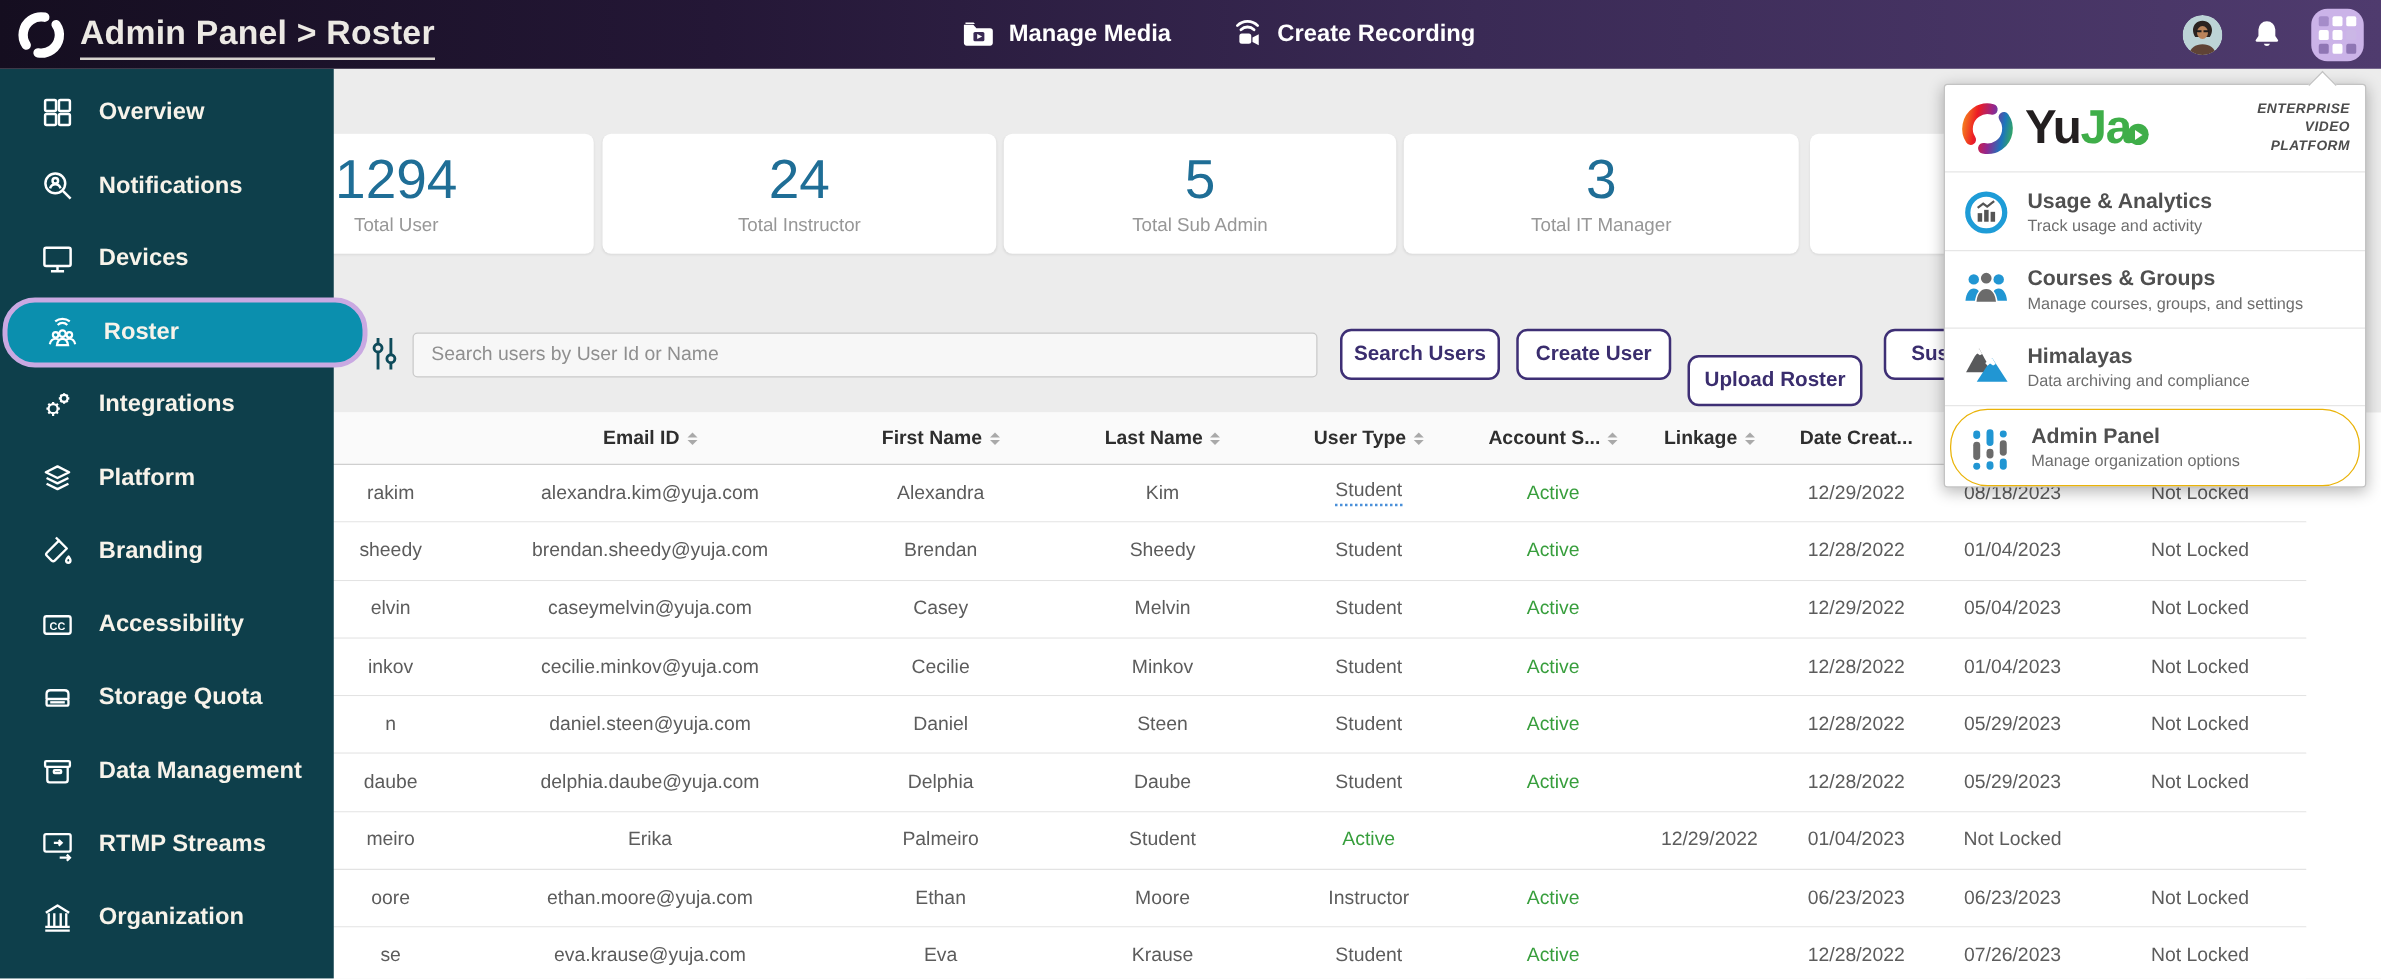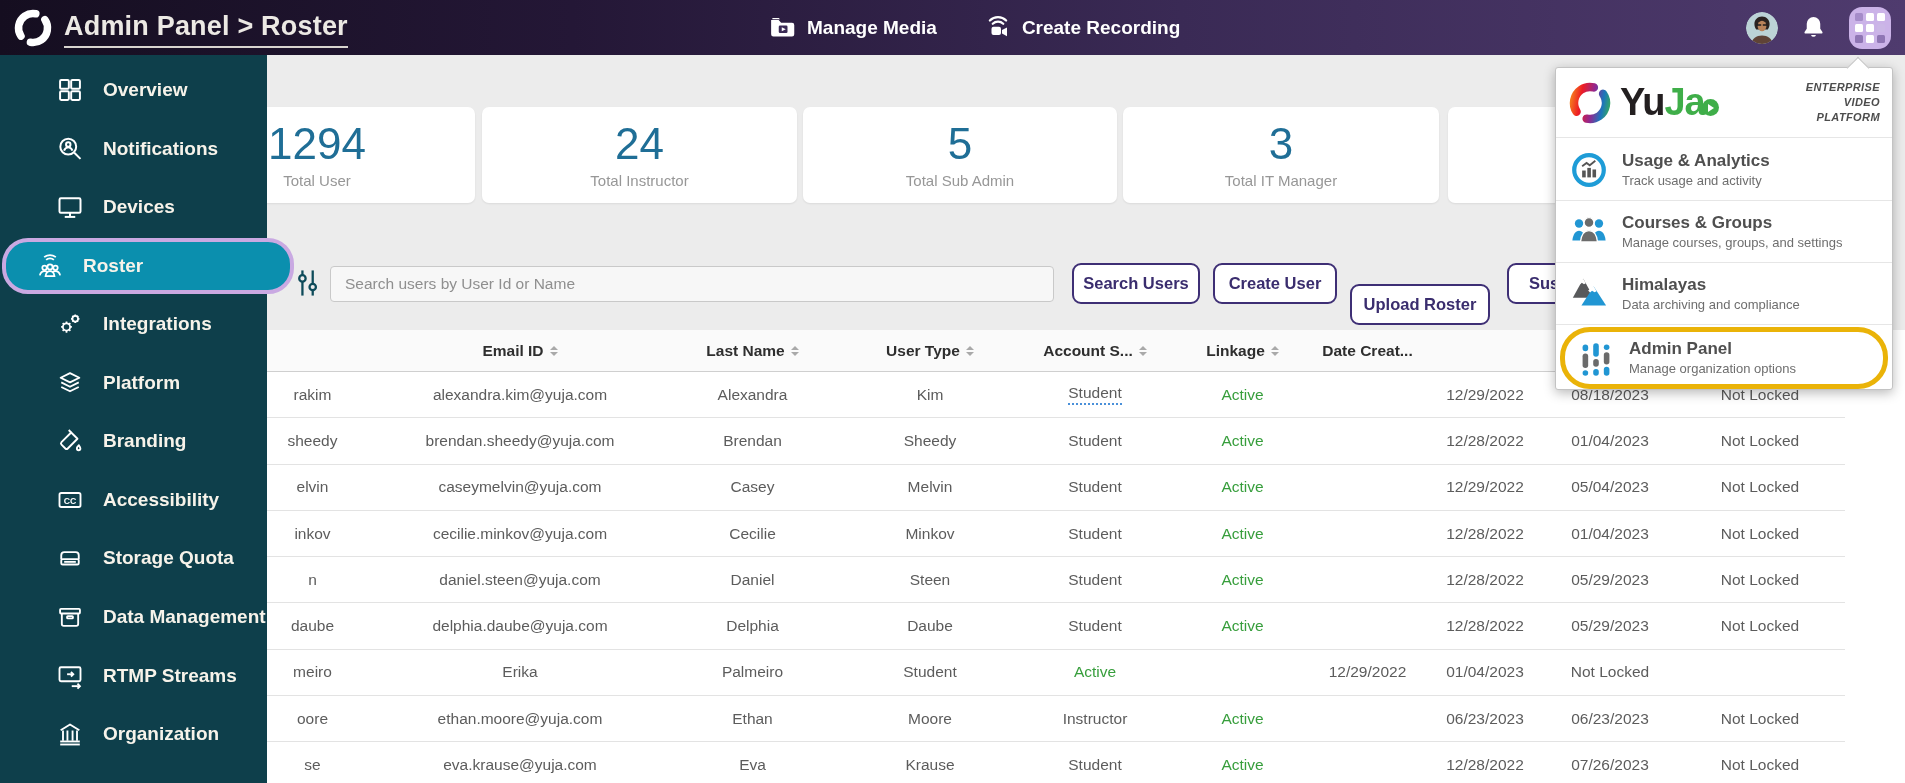--- a/index.html
+++ b/index.html
@@ -34,21 +34,21 @@
   .apps-grid-btn i:nth-child(1){background:#a58cc9;}
   .apps-grid-btn i:nth-child(6){background:#cbb7e6;}
   .apps-grid-btn i:nth-child(7){background:#8f76b4;}
   .apps-grid-btn i:nth-child(9){background:#8f76b4;}
   
   .sidebar {
     position:absolute; left:0; top:55px; width:267px; height:728px; z-index:20;
     background:#0e3f4b; padding-top:6px; overflow:visible;
   }
   .side-item {
-    height:58.6px; display:flex; align-items:center; padding-left:56px; gap:19px;
+    height:58.6px; display:flex; align-items:center; padding-left:32px; gap:19px;
     color:#f7f3ea; cursor:pointer;
   }
   .side-item .ico { width:28px; height:28px; flex:0 0 28px; }
   .side-item .s-lbl { font-size:19px; font-weight:bold; white-space:nowrap; }
   .side-item.active {
     background:#0b8fae; border:4px solid #c9a9e2; border-radius:26px;
     width:292px; height:56px; margin:1px 0 1px 2px; padding-left:30px;
   }
   
   .card {
@@ -118,21 +118,21 @@
   .play-a i { width:0; height:0; border-left:6px solid #fff; border-top:4px solid transparent; border-bottom:4px solid transparent; margin-left:2px; display:block; }
   .tagline { margin-left:auto; text-align:right; font-size:11px; font-weight:bold; color:#4d4d4d; line-height:1.35; letter-spacing:.4px;font-style:italic; }
   .tagline span { display:block; }
   .menu-item { height:62px; display:flex; align-items:center; padding:0 10px 0 14px; gap:14px; cursor:pointer; }
   .menu-item + .menu-item, .menu-item + .active-wrap { border-top:1px solid #e6e6e6; }
   .menu-ico { width:38px; height:36px; flex:0 0 38px; }
   .menu-txt .m-title { font-size:17px; font-weight:bold; color:#4f4f4f; }
   .menu-txt .m-sub { font-size:13px; color:#6e6e6e; margin-top:2px; }
   .active-wrap { height:66px; padding:0 4px; display:flex; align-items:center; }
   .active-wrap .menu-item {
-    border:5px solid #eab308; border-radius:30px; width:100%; height:62px; padding:0 10px 0 12px;
+    border:1px solid #eab308; border-radius:30px; width:100%; height:62px; padding:0 10px 0 12px;
   }
 </style>
 </head>
 <body>
 <div id="screen">
 
 <div class="topbar">
   <span class="brand-swirl">
     <svg viewBox="0 0 46 46">
           <circle cx="23" cy="23" r="14.5" fill="none" stroke="#fff" stroke-width="7.5" stroke-linecap="round" stroke-dasharray="34 11.5" transform="rotate(-35 23 23)"></circle>
@@ -353,20 +353,27 @@
           <span></span>
         </div>
         <div class="th">
           <span>Email ID</span>
           <span class="sort">
             <i class="su"></i>
             <i class="sd"></i>
           </span>
         </div>
         <div class="th">
+          <span>First Name</span>
+          <span class="sort">
+            <i class="su"></i>
+            <i class="sd"></i>
+          </span>
+        </div>
+        <div class="th">
           <span>Last Name</span>
           <span class="sort">
             <i class="su"></i>
             <i class="sd"></i>
           </span>
         </div>
         <div class="th">
           <span>User Type</span>
           <span class="sort">
             <i class="su"></i>

